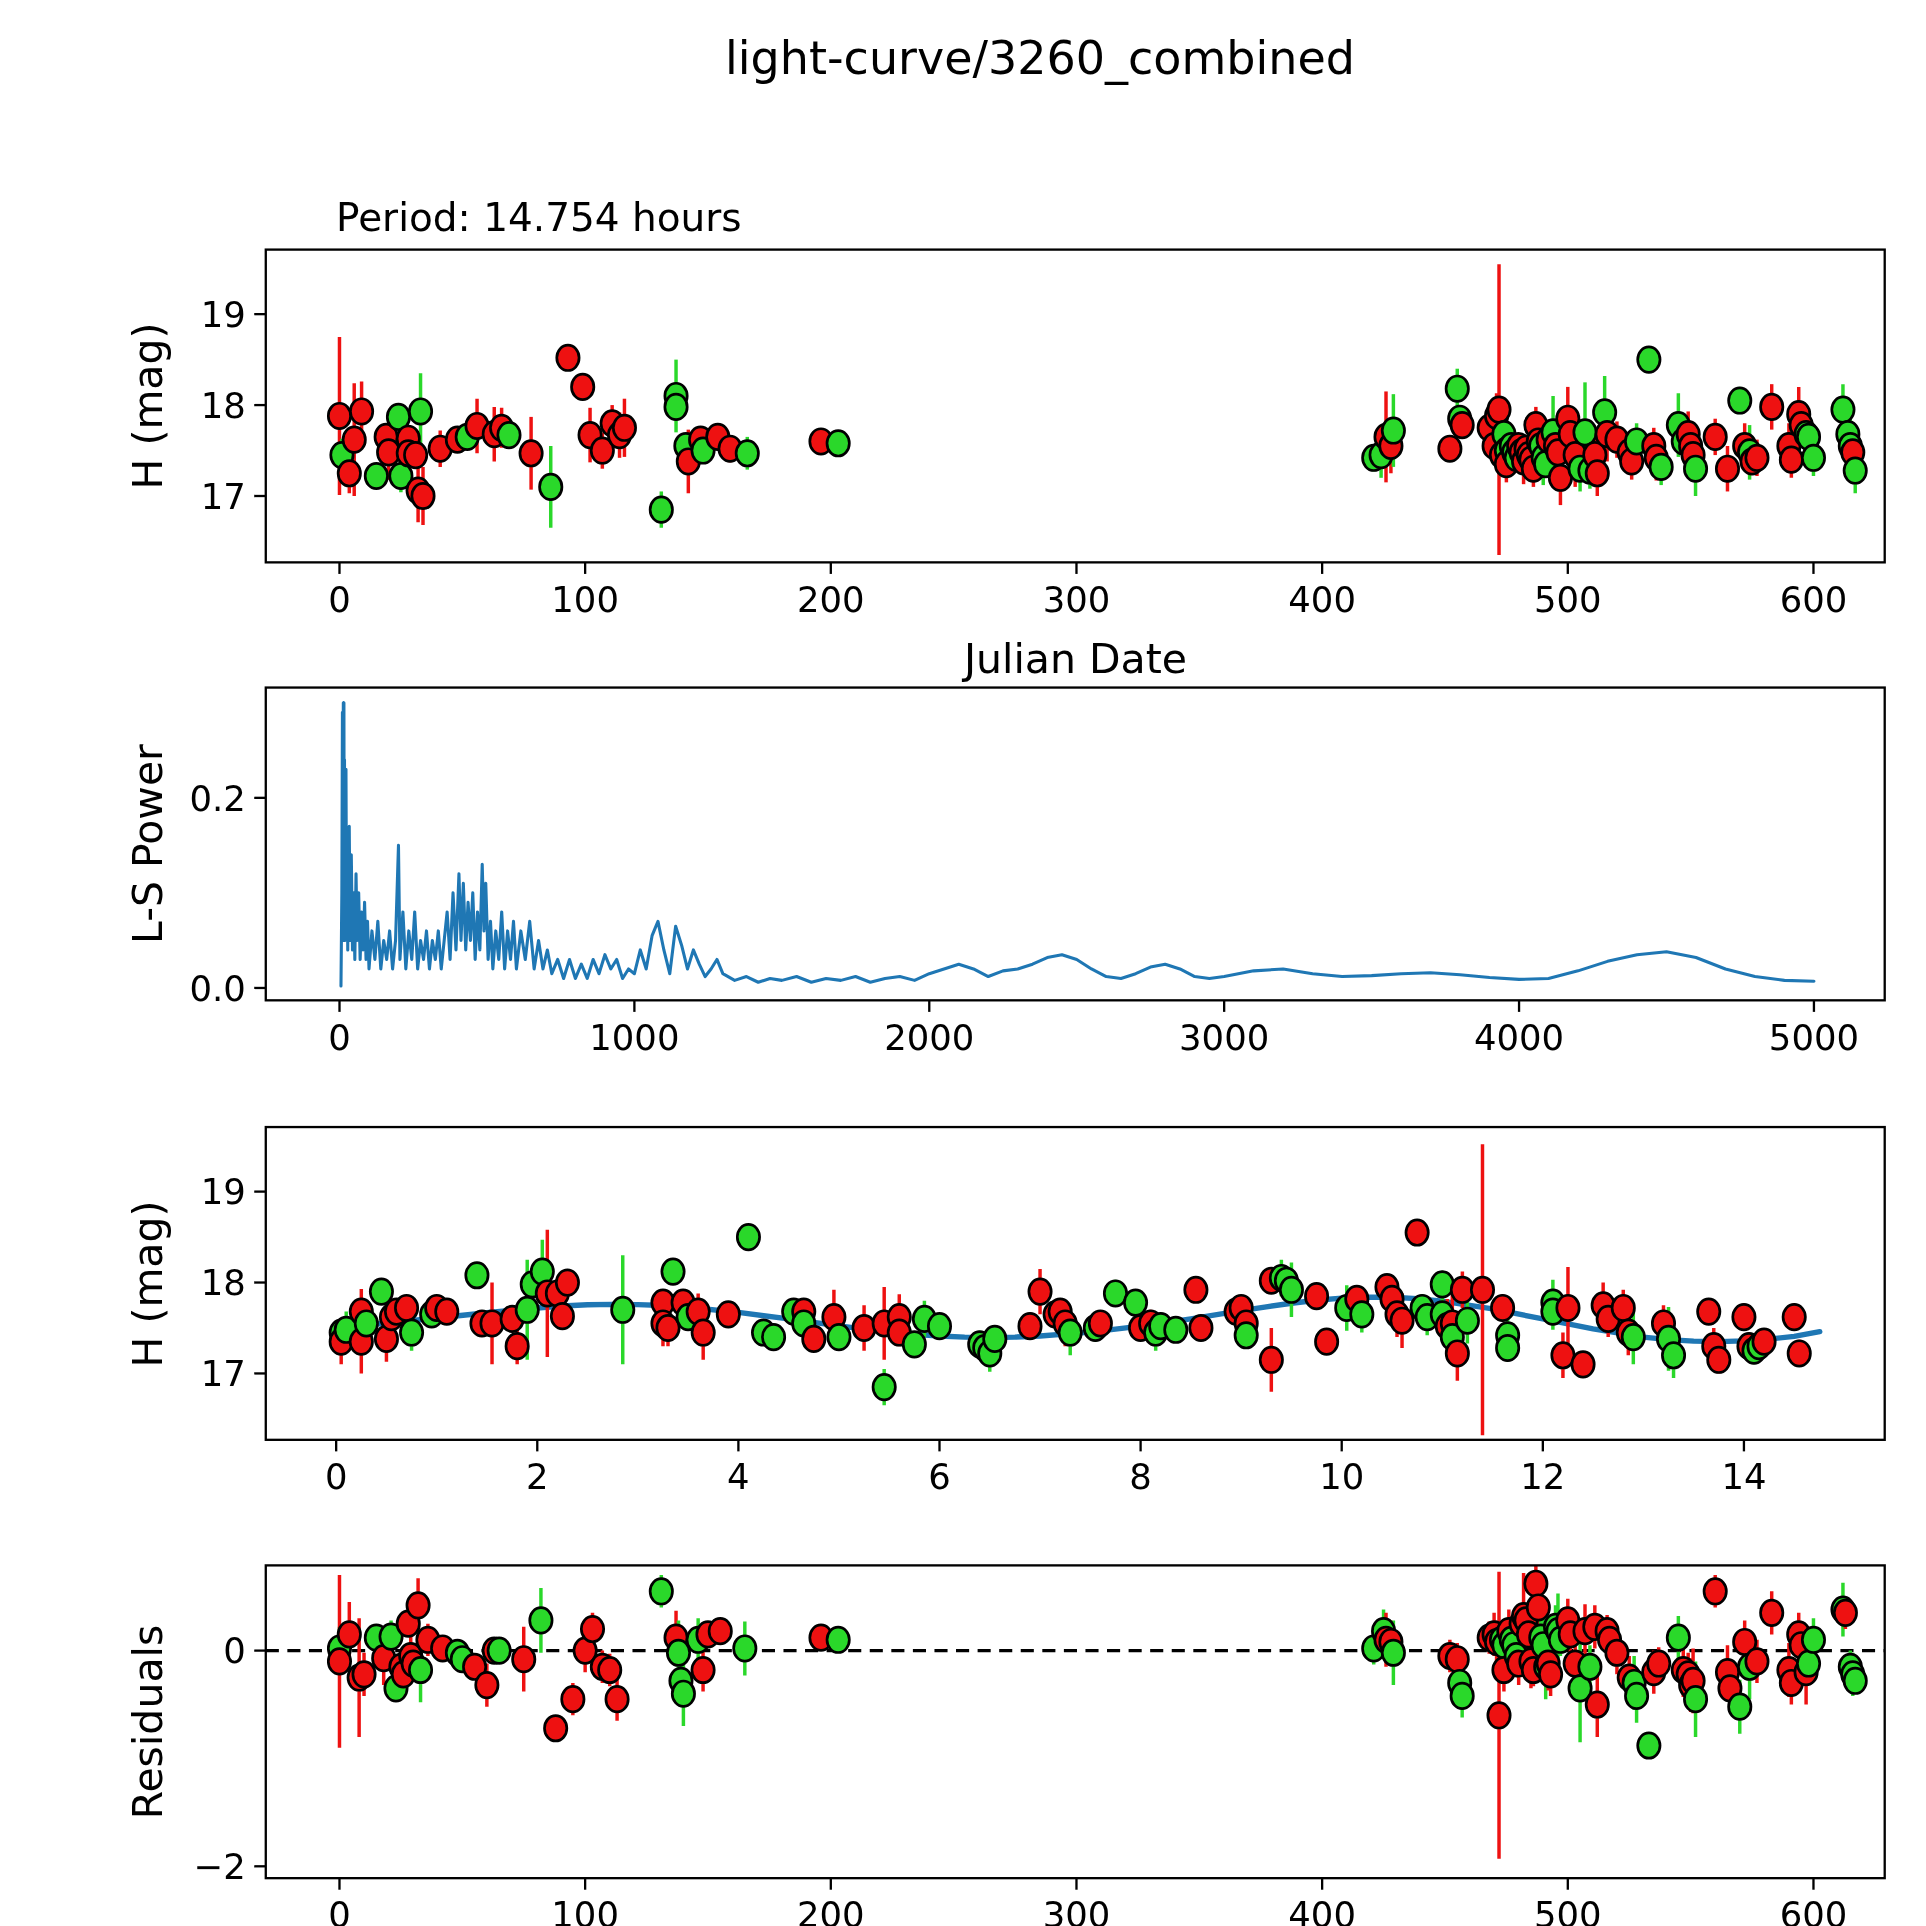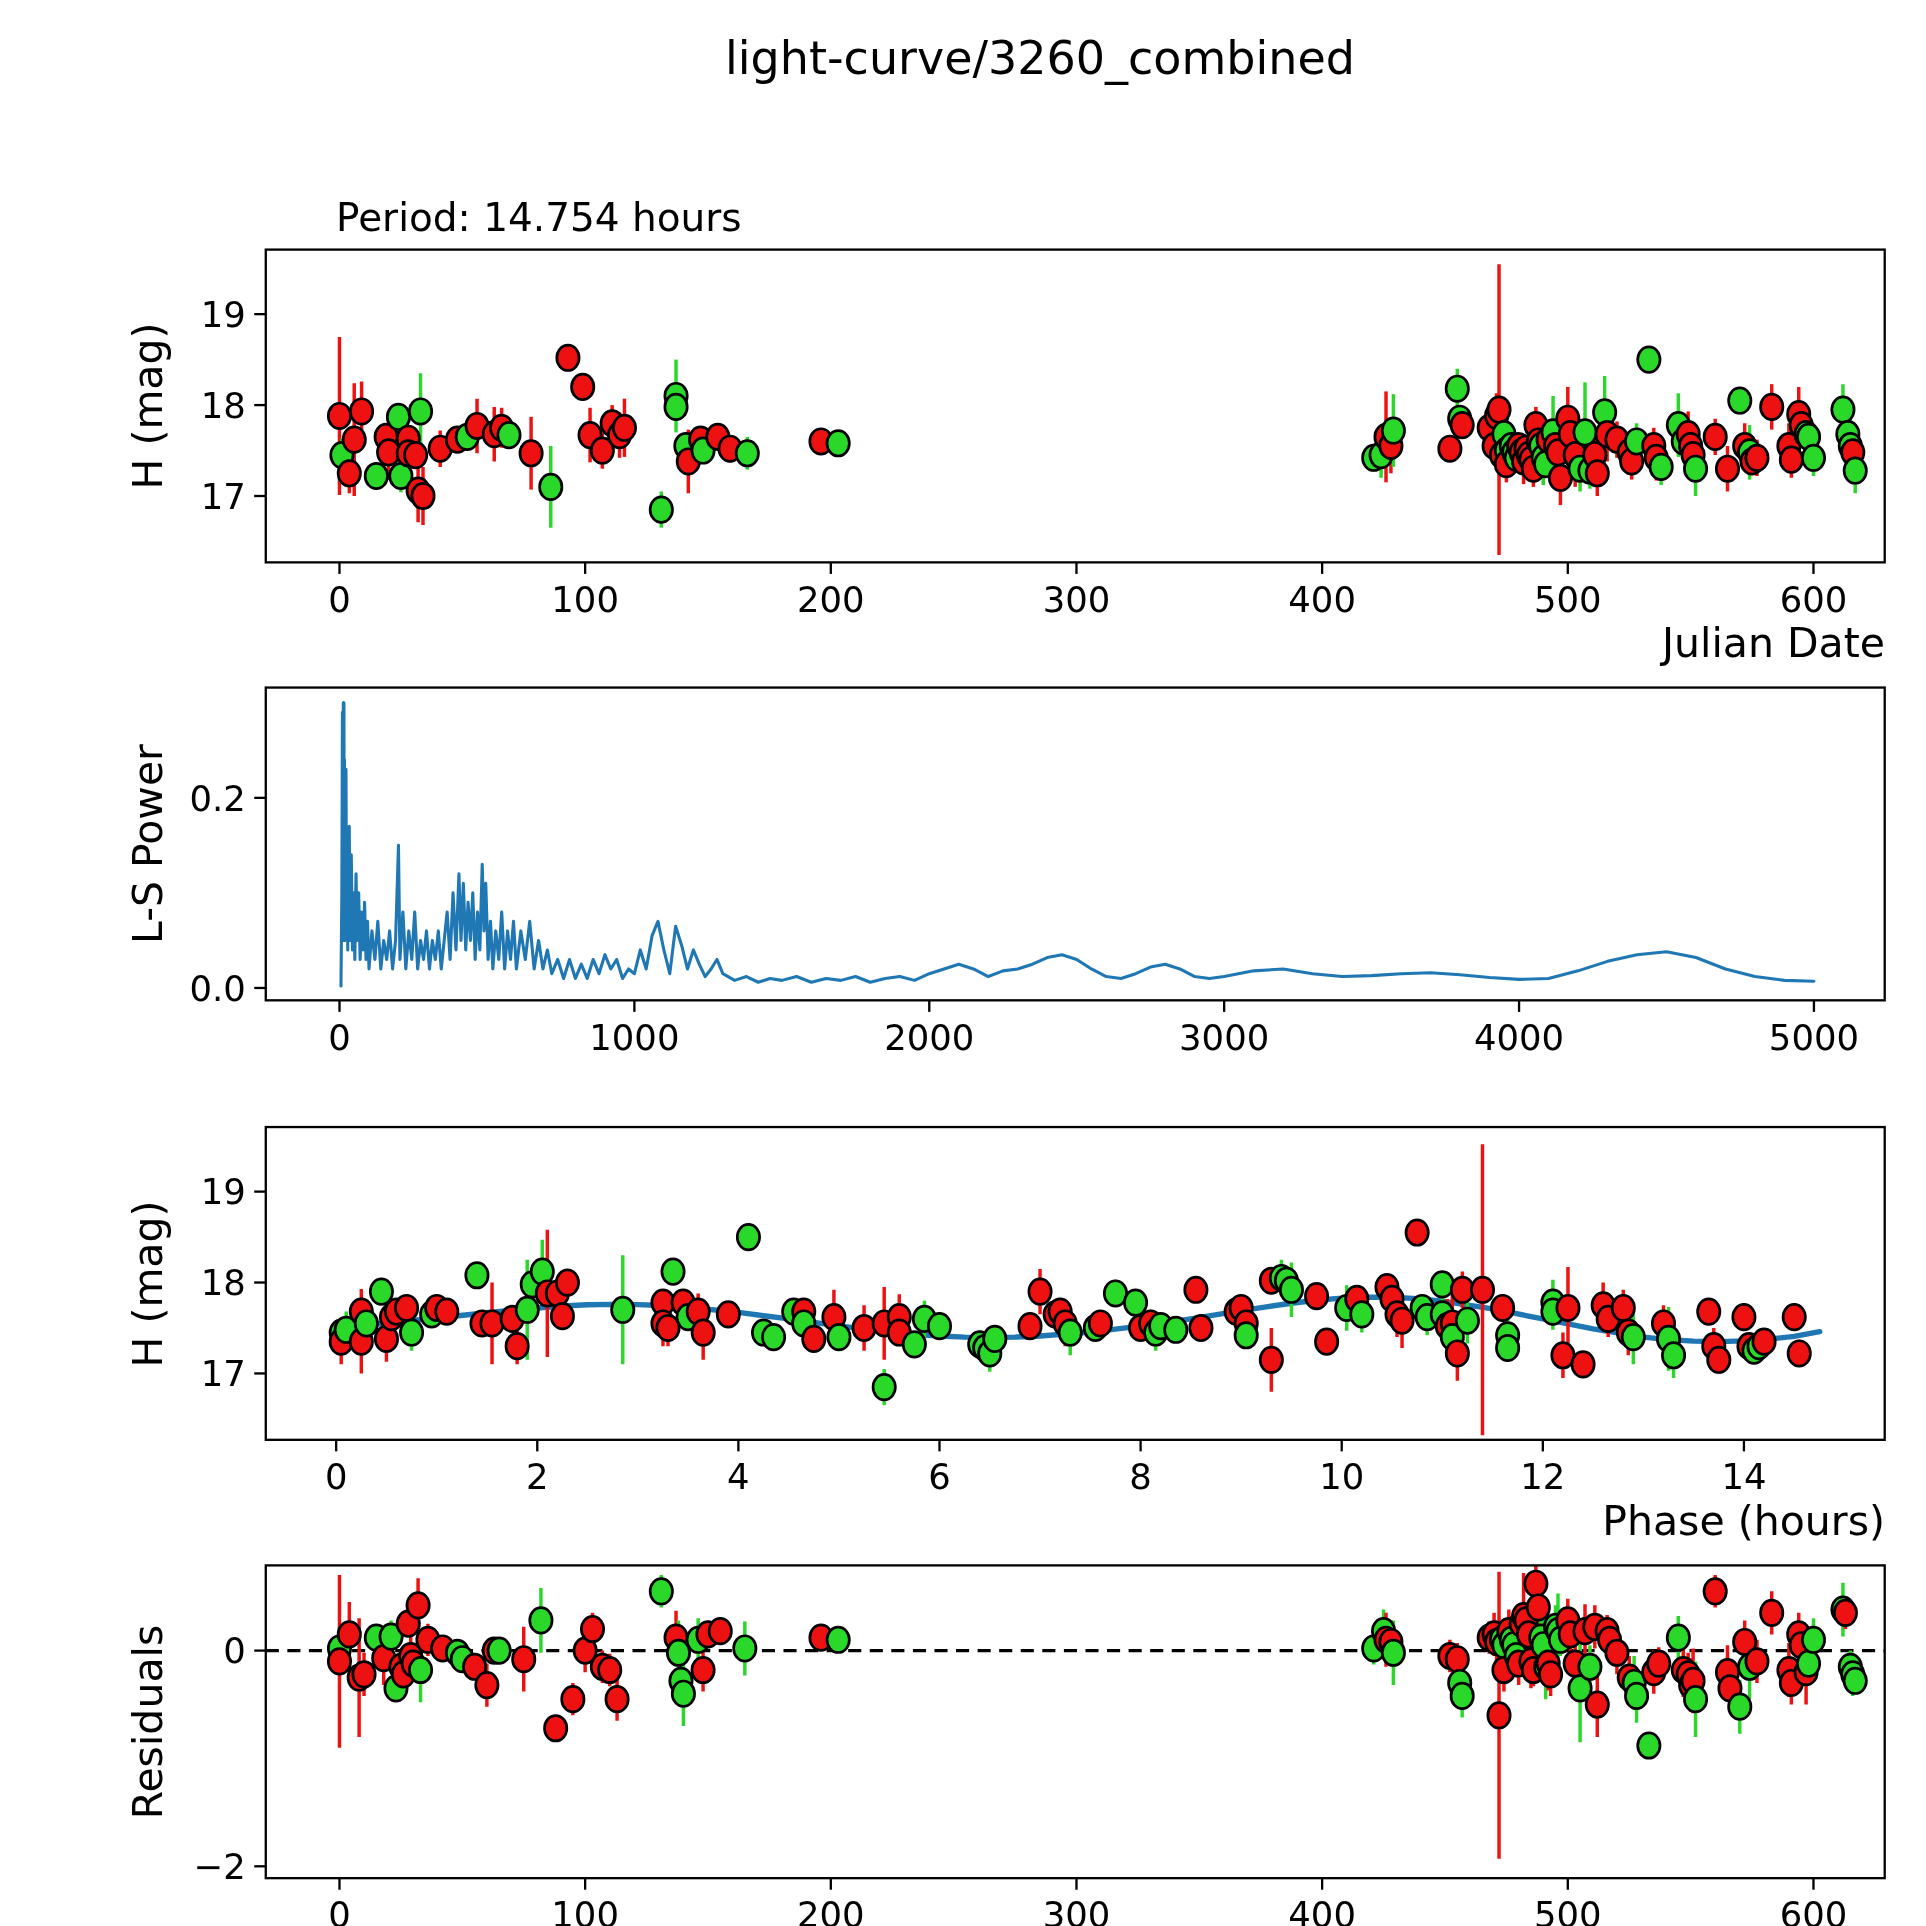--- a/index.html
+++ b/index.html
@@ -1,21 +1,21 @@
 <!DOCTYPE html>
 <html style="font-size:6.2px"><head>
 <meta charset="utf-8">
 <style>
   html,body{margin:0;padding:0;background:#ffffff;}
   .fig{position:relative;width:2080px;height:2080px;background:#ffffff;
        font-family:"DejaVu Sans", sans-serif;color:#000;overflow:hidden;}
   .fig-title{position:absolute;top:31px;left:0;width:100%;text-align:center;
        font-size:46px;white-space:nowrap;}
   .annot{position:absolute;left:336px;top:195px;font-size:39px;white-space:nowrap;}
-  .xlab{position:absolute;left:266px;width:1619px;text-align:right;font-size:41px;white-space:nowrap;}
+  .xlab{position:absolute;left:266px;width:1619px;text-align:center;font-size:41px;white-space:nowrap;margin-top:16px;}
   .ylab{position:absolute;font-size:41px;white-space:nowrap;
        transform:translate(-50%,-50%) rotate(-90deg);}
   svg{position:absolute;left:0;top:0;}
   text{font-family:"DejaVu Sans", sans-serif;fill:#000;}
 </style>
 </head>
 <body>
 
 <div class="fig">
   <div class="fig-title">light-curve/3260_combined</div>
@@ -888,18 +888,17 @@
       <line x1="690" y1="4285.2" x2="660" y2="4285.2" stroke="#000000" stroke-width="6"></line>
       <text x="638" y="4318.2" text-anchor="end" font-size="92">0</text>
     </svg>
 
   <div class="ylab" style="left:148px;top:406px">H (mag)</div>
   <div class="xlab" style="top:619px">Julian Date</div>
 
   <div class="ylab" style="left:148px;top:844px">L-S Power</div>
 
   <div class="ylab" style="left:148px;top:1284px">H (mag)</div>
-  <div class="xlab" style="top:1497px">Phase (hours)</div>
 
   <div class="ylab" style="left:148px;top:1722px">Residuals</div>
 
 </div>
 
 
 </body></html>

